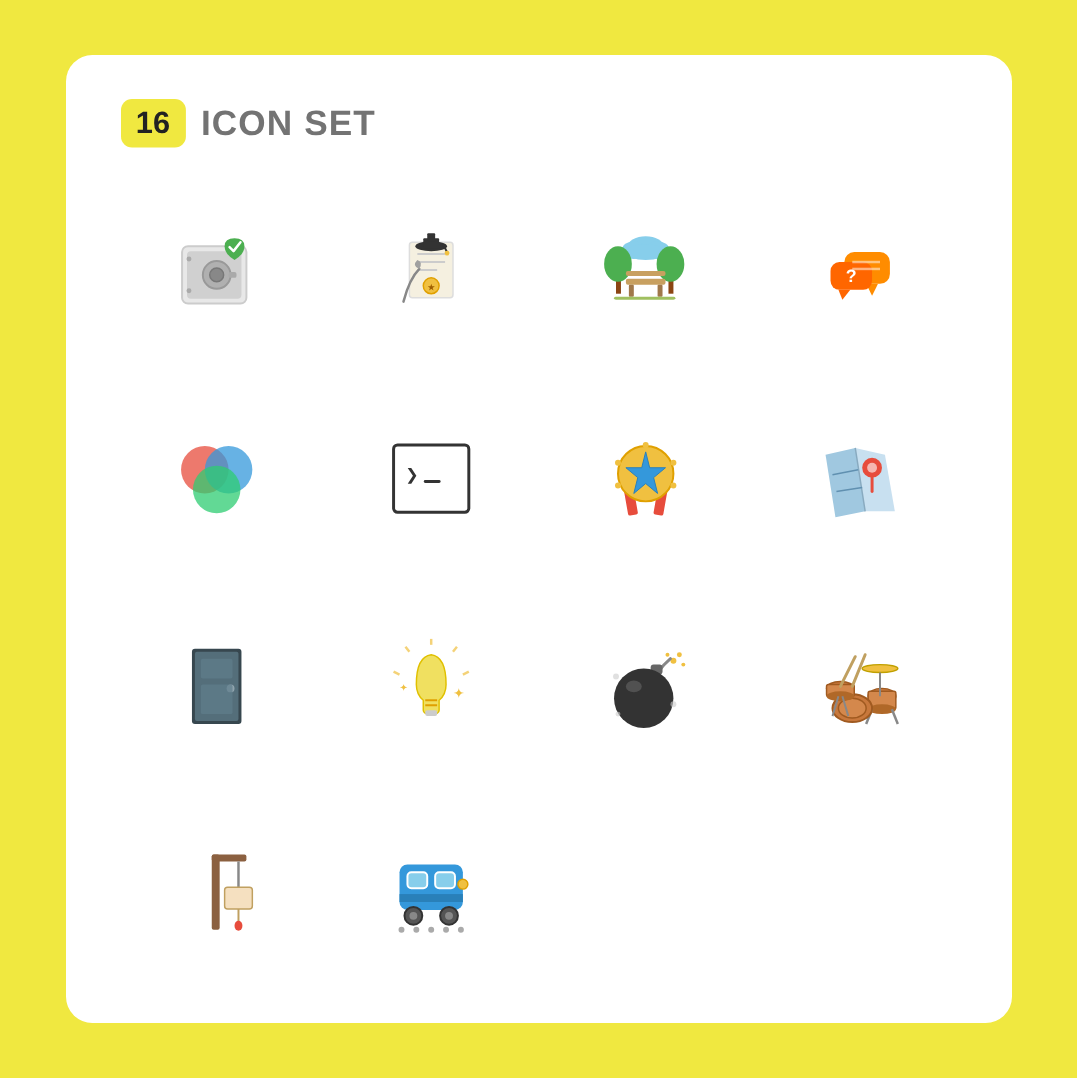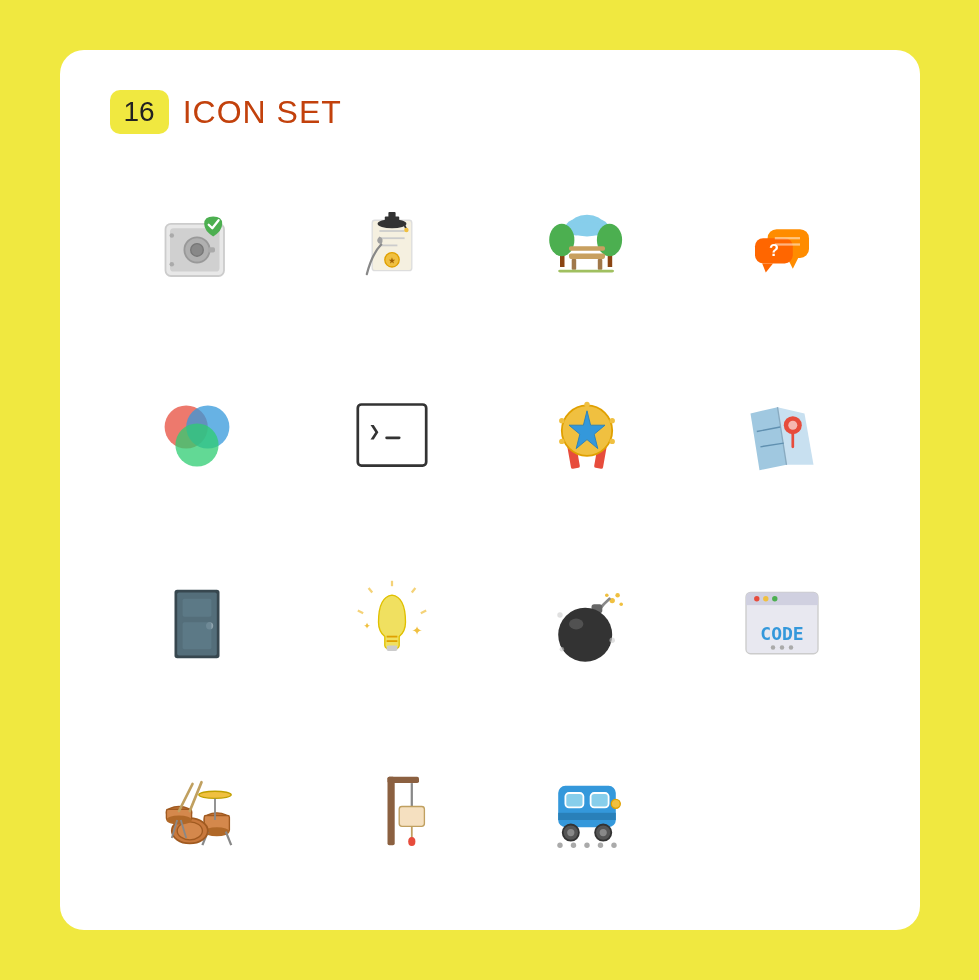--- a/index.html
+++ b/index.html
@@ -27,27 +27,27 @@
       display: flex;
       align-items: center;
       gap: 14px;
       margin-bottom: 36px;
     }
     .badge {
       background: #f0e840;
       border-radius: 10px;
       padding: 6px 14px;
       font-size: 28px;
-      font-weight: 400;
+      font-weight: 700;
       color: #222;
     }
     .title {
       font-size: 32px;
-      font-weight: 400;
-      color: #c2410c;
+      font-weight: 700;
+      color: #737373;
       letter-spacing: 1px;
       text-align: right;
     }
     .icons-grid {
       display: grid;
       grid-template-columns: repeat(4, 1fr);
       gap: 30px 20px;
       flex: 1;
     }
     .icon-cell {
@@ -258,39 +258,20 @@
         <circle cx="48" cy="62" r="30" fill="#333"></circle>
 
         <ellipse cx="38" cy="50" rx="8" ry="6" fill="white" opacity="0.15"></ellipse>
 
         <circle cx="20" cy="40" r="3" fill="#ccc" opacity="0.6"></circle>
         <circle cx="78" cy="68" r="3" fill="#ccc" opacity="0.6"></circle>
         <circle cx="22" cy="78" r="2.5" fill="#ccc" opacity="0.6"></circle>
       </svg>
     </div>
 
-    <div class="icon-cell">
-      <svg viewBox="0 0 100 100">
-
-        <rect x="10" y="15" width="80" height="68" rx="5" fill="#e8e8f0" stroke="#ccc" stroke-width="1.5"></rect>
-
-        <rect x="10" y="15" width="80" height="14" rx="5" fill="#d0d0e0"></rect>
-        <rect x="10" y="22" width="80" height="7" fill="#d0d0e0"></rect>
-
-        <circle cx="22" cy="22" r="3" fill="#e74c3c"></circle>
-        <circle cx="32" cy="22" r="3" fill="#f0c040"></circle>
-        <circle cx="42" cy="22" r="3" fill="#4caf50"></circle>
-
-        <text x="50" y="68" text-anchor="middle" font-size="20" fill="#3498db" font-weight="bold" font-family="monospace">CODE</text>
-
-        <circle cx="40" cy="76" r="2.5" fill="#aaa"></circle>
-        <circle cx="50" cy="76" r="2.5" fill="#aaa"></circle>
-        <circle cx="60" cy="76" r="2.5" fill="#aaa"></circle>
-      </svg>
-    </div>
 
     <div class="icon-cell">
       <svg viewBox="0 0 100 100">
 
         <ellipse cx="72" cy="60" rx="14" ry="8" fill="#c8783c" stroke="#a05a20" stroke-width="1.5"></ellipse>
         <rect x="58" y="55" width="28" height="18" rx="2" fill="#d4884c" stroke="#a05a20" stroke-width="1.5"></rect>
         <ellipse cx="72" cy="73" rx="14" ry="5" fill="#b06828"></ellipse>
 
         <line x1="62" y1="73" x2="56" y2="88" stroke="#888" stroke-width="2.5"></line>
         <line x1="82" y1="73" x2="88" y2="88" stroke="#888" stroke-width="2.5"></line>

